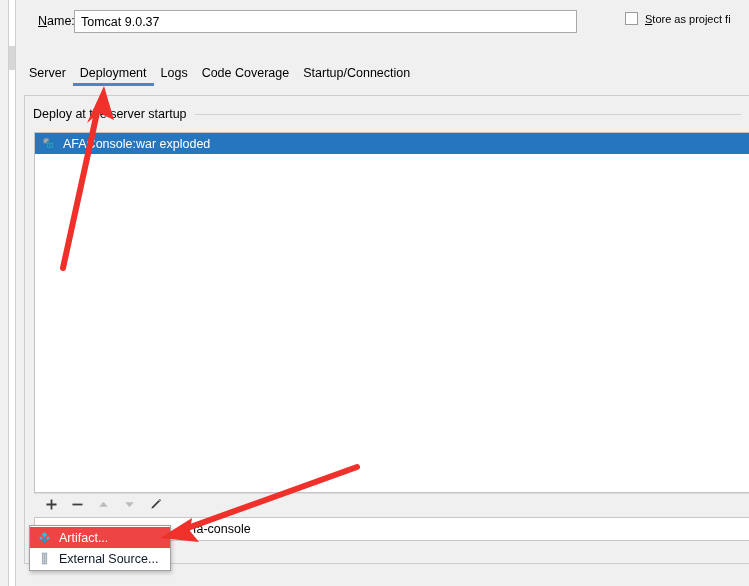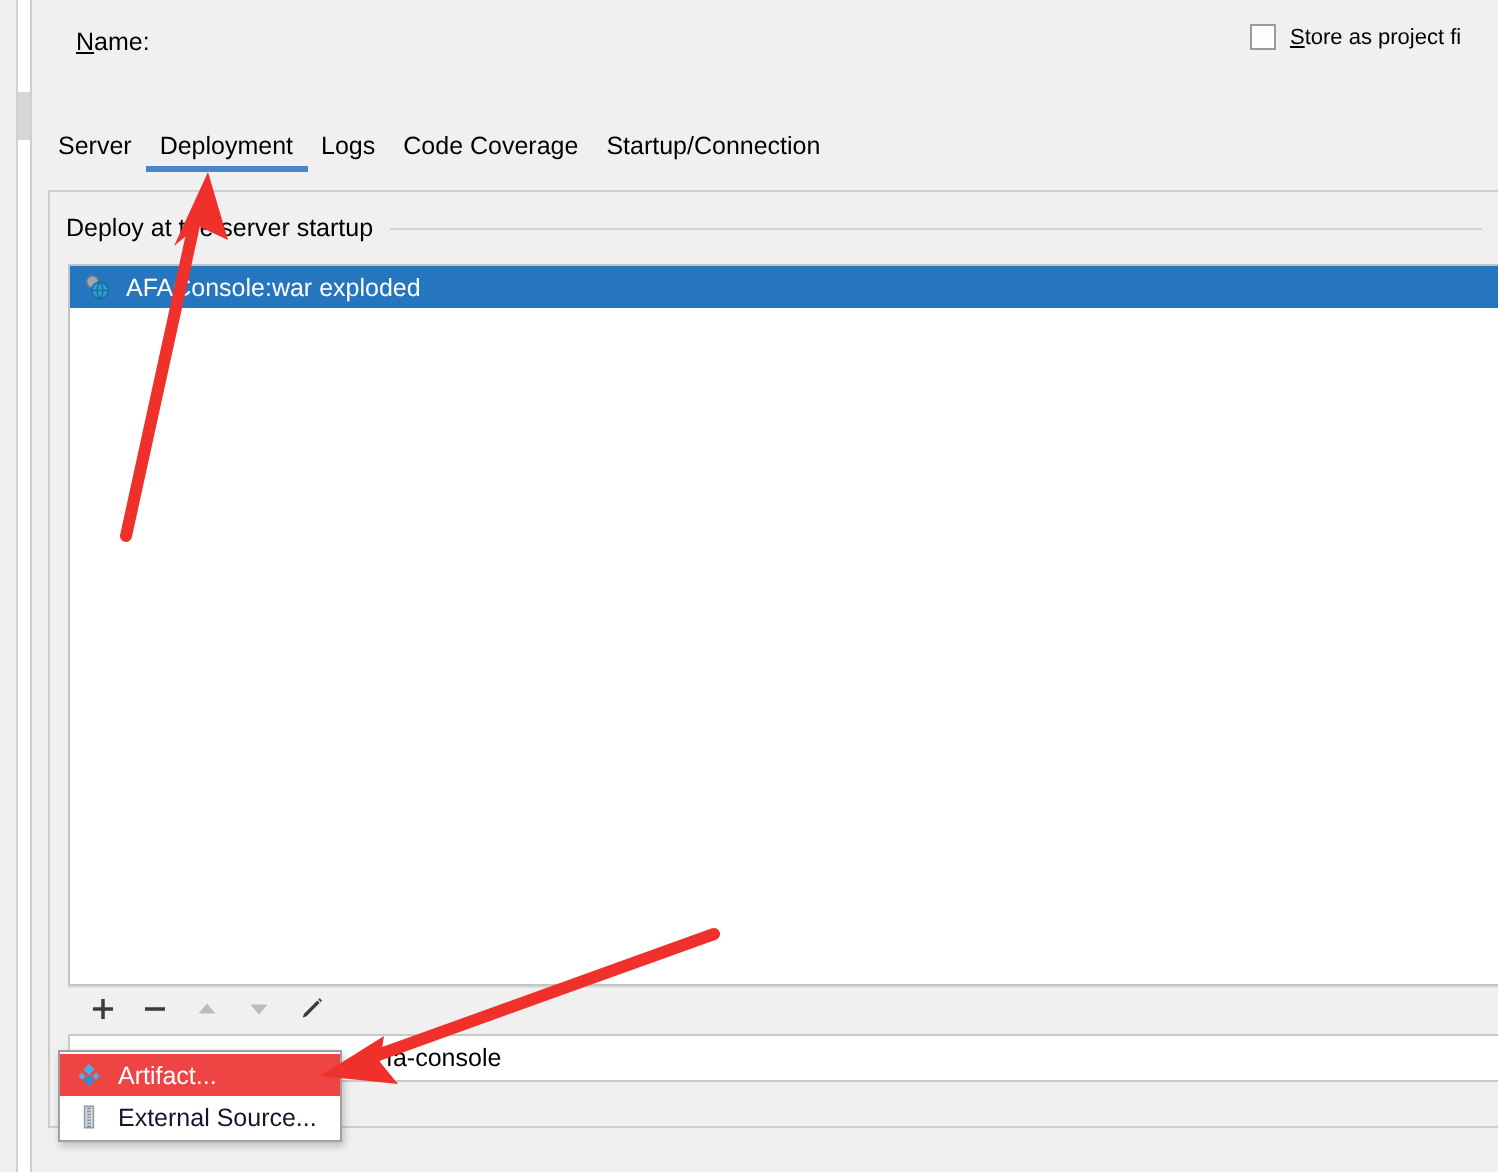--- a/index.html
+++ b/index.html
@@ -283,20 +283,21 @@
 <div id="dialog-root">
 
   <div class="left-gutter"></div>
   <div class="left-splitter"></div>
   <div class="splitter-thumb"></div>
 
   <div id="name-row">
     <div id="name-label">
       <span class="mnem">N</span><span>ame:</span>
     </div>
+    <input id="name-input" type="text" value="Tomcat 9.0.37" style="">
     <div id="store-project-wrap">
       <span class="chk"></span>
       <span id="store-project-label"><span class="mnem">S</span><span>tore as project fi</span></span>
     </div>
   </div>
 
   <div id="tab-strip">
     <span class="tab">Server</span><span class="tab active">Deployment</span><span class="tab">Logs</span><span class="tab">Code Coverage</span><span class="tab">Startup/Connection</span>
   </div>
 

